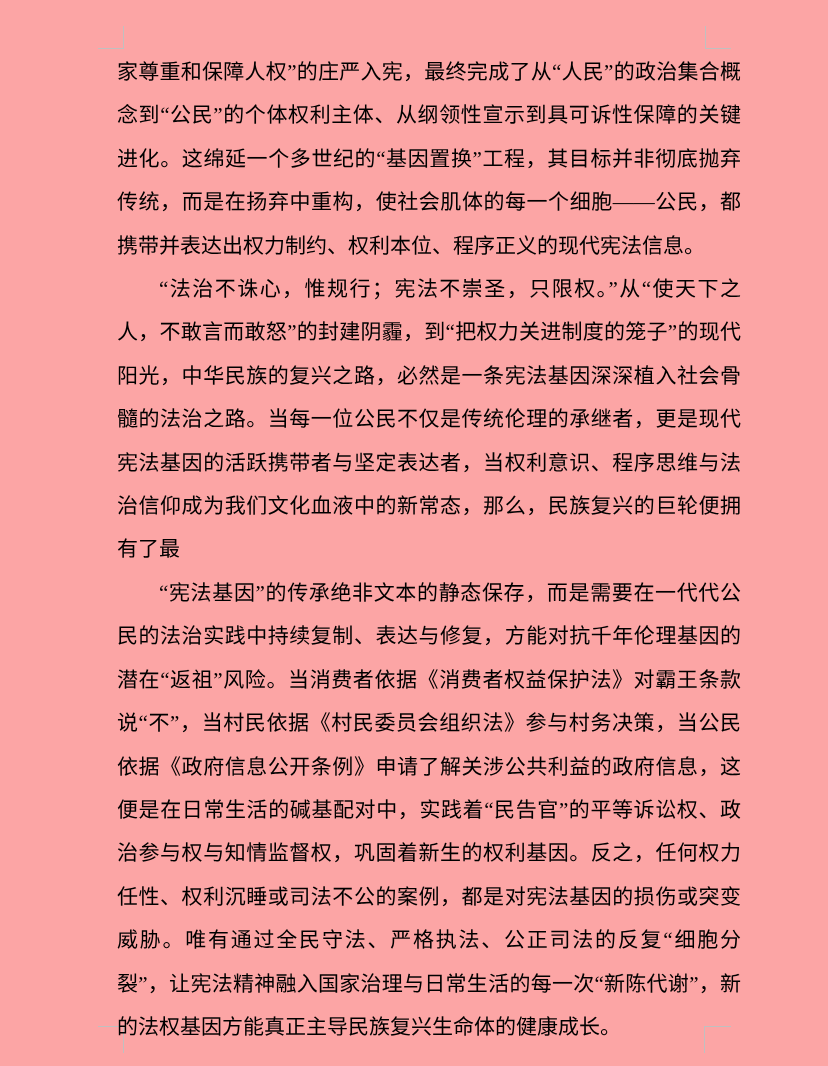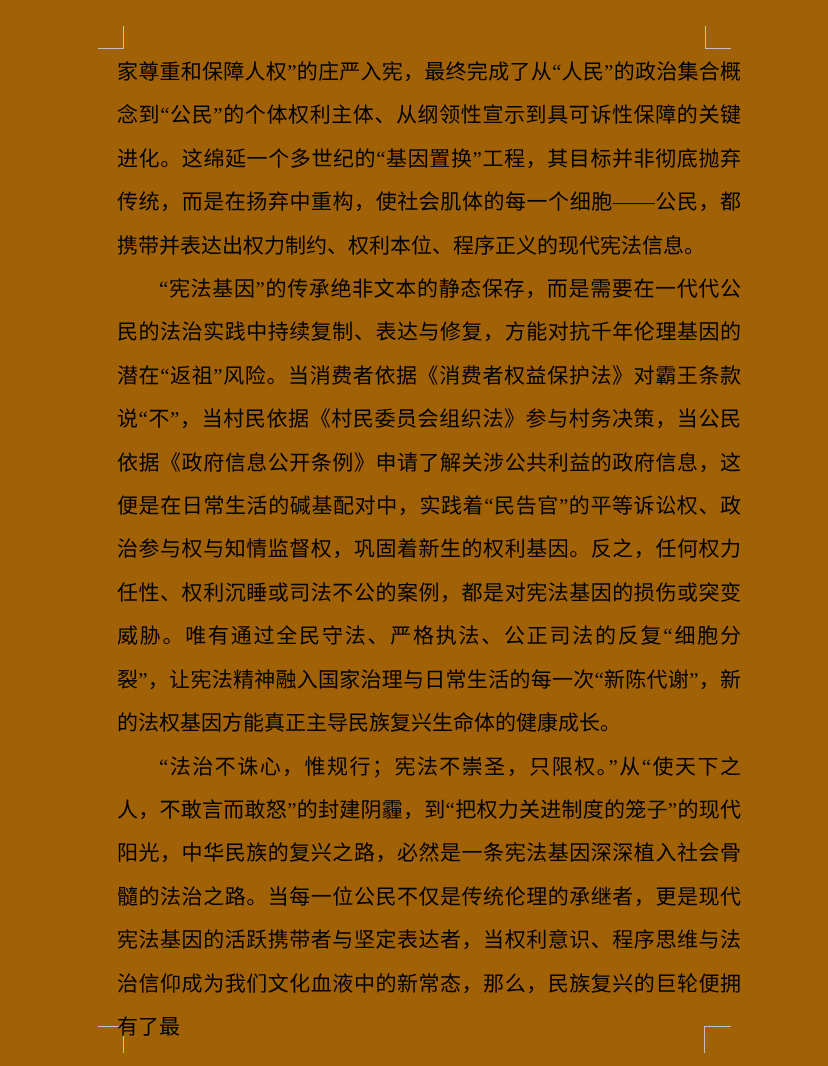--- a/index.html
+++ b/index.html
@@ -4,21 +4,21 @@
 <style>
   html, body {
     margin: 0;
     padding: 0;
     background: #ffffff;
   }
   .page {
     position: relative;
     width: 828px;
     height: 1066px;
-    background: #a16207;
+    background: #fca5a5;
     overflow: hidden;
     font-family: "Liberation Serif", "DejaVu Serif", serif;
   }
   
   .crop { position: absolute; }
   .crop-tl {
     left: 98px; top: 26px; width: 25px; height: 22px;
     border-right: 1px solid #c0c0c0;
     border-bottom: 1px solid #c0c0c0;
   }
@@ -64,17 +64,17 @@
 
 <div class="page">
 
   <div class="crop crop-tl"></div>
   <div class="crop crop-tr"></div>
   <div class="crop crop-bl"></div>
   <div class="crop crop-br"></div>
 
   <div class="text-body">
     <p>家尊重和保障人权”的庄严入宪，最终完成了从“人民”的政治集合概念到“公民”的个体权利主体、从纲领性宣示到具可诉性保障的关键进化。这绵延一个多世纪的“基因置换”工程，其目标并非彻底抛弃传统，而是在扬弃中重构，使社会肌体的每一个细胞——公民，都携带并表达出权力制约、权利本位、程序正义的现代宪法信息。</p>
+    <p class="indented">“法治不诛心，惟规行；宪法不崇圣，只限权。”从“使天下之人，不敢言而敢怒”的封建阴霾，到“把权力关进制度的笼子”的现代阳光，中华民族的复兴之路，必然是一条宪法基因深深植入社会骨髓的法治之路。当每一位公民不仅是传统伦理的承继者，更是现代宪法基因的活跃携带者与坚定表达者，当权利意识、程序思维与法治信仰成为我们文化血液中的新常态，那么，民族复兴的巨轮便拥有了最</p>
     <p class="indented">“宪法基因”的传承绝非文本的静态保存，而是需要在一代代公民的法治实践中持续复制、表达与修复，方能对抗千年伦理基因的潜在“返祖”风险。当消费者依据《消费者权益保护法》对霸王条款说“不”，当村民依据《村民委员会组织法》参与村务决策，当公民依据《政府信息公开条例》申请了解关涉公共利益的政府信息，这便是在日常生活的碱基配对中，实践着“民告官”的平等诉讼权、政治参与权与知情监督权，巩固着新生的权利基因。反之，任何权力任性、权利沉睡或司法不公的案例，都是对宪法基因的损伤或突变威胁。唯有通过全民守法、严格执法、公正司法的反复“细胞分裂”，让宪法精神融入国家治理与日常生活的每一次“新陈代谢”，新的法权基因方能真正主导民族复兴生命体的健康成长。</p>
-    <p class="indented">“法治不诛心，惟规行；宪法不崇圣，只限权。”从“使天下之人，不敢言而敢怒”的封建阴霾，到“把权力关进制度的笼子”的现代阳光，中华民族的复兴之路，必然是一条宪法基因深深植入社会骨髓的法治之路。当每一位公民不仅是传统伦理的承继者，更是现代宪法基因的活跃携带者与坚定表达者，当权利意识、程序思维与法治信仰成为我们文化血液中的新常态，那么，民族复兴的巨轮便拥有了最</p>
   </div>
 
 </div>
 
 </body></html>

